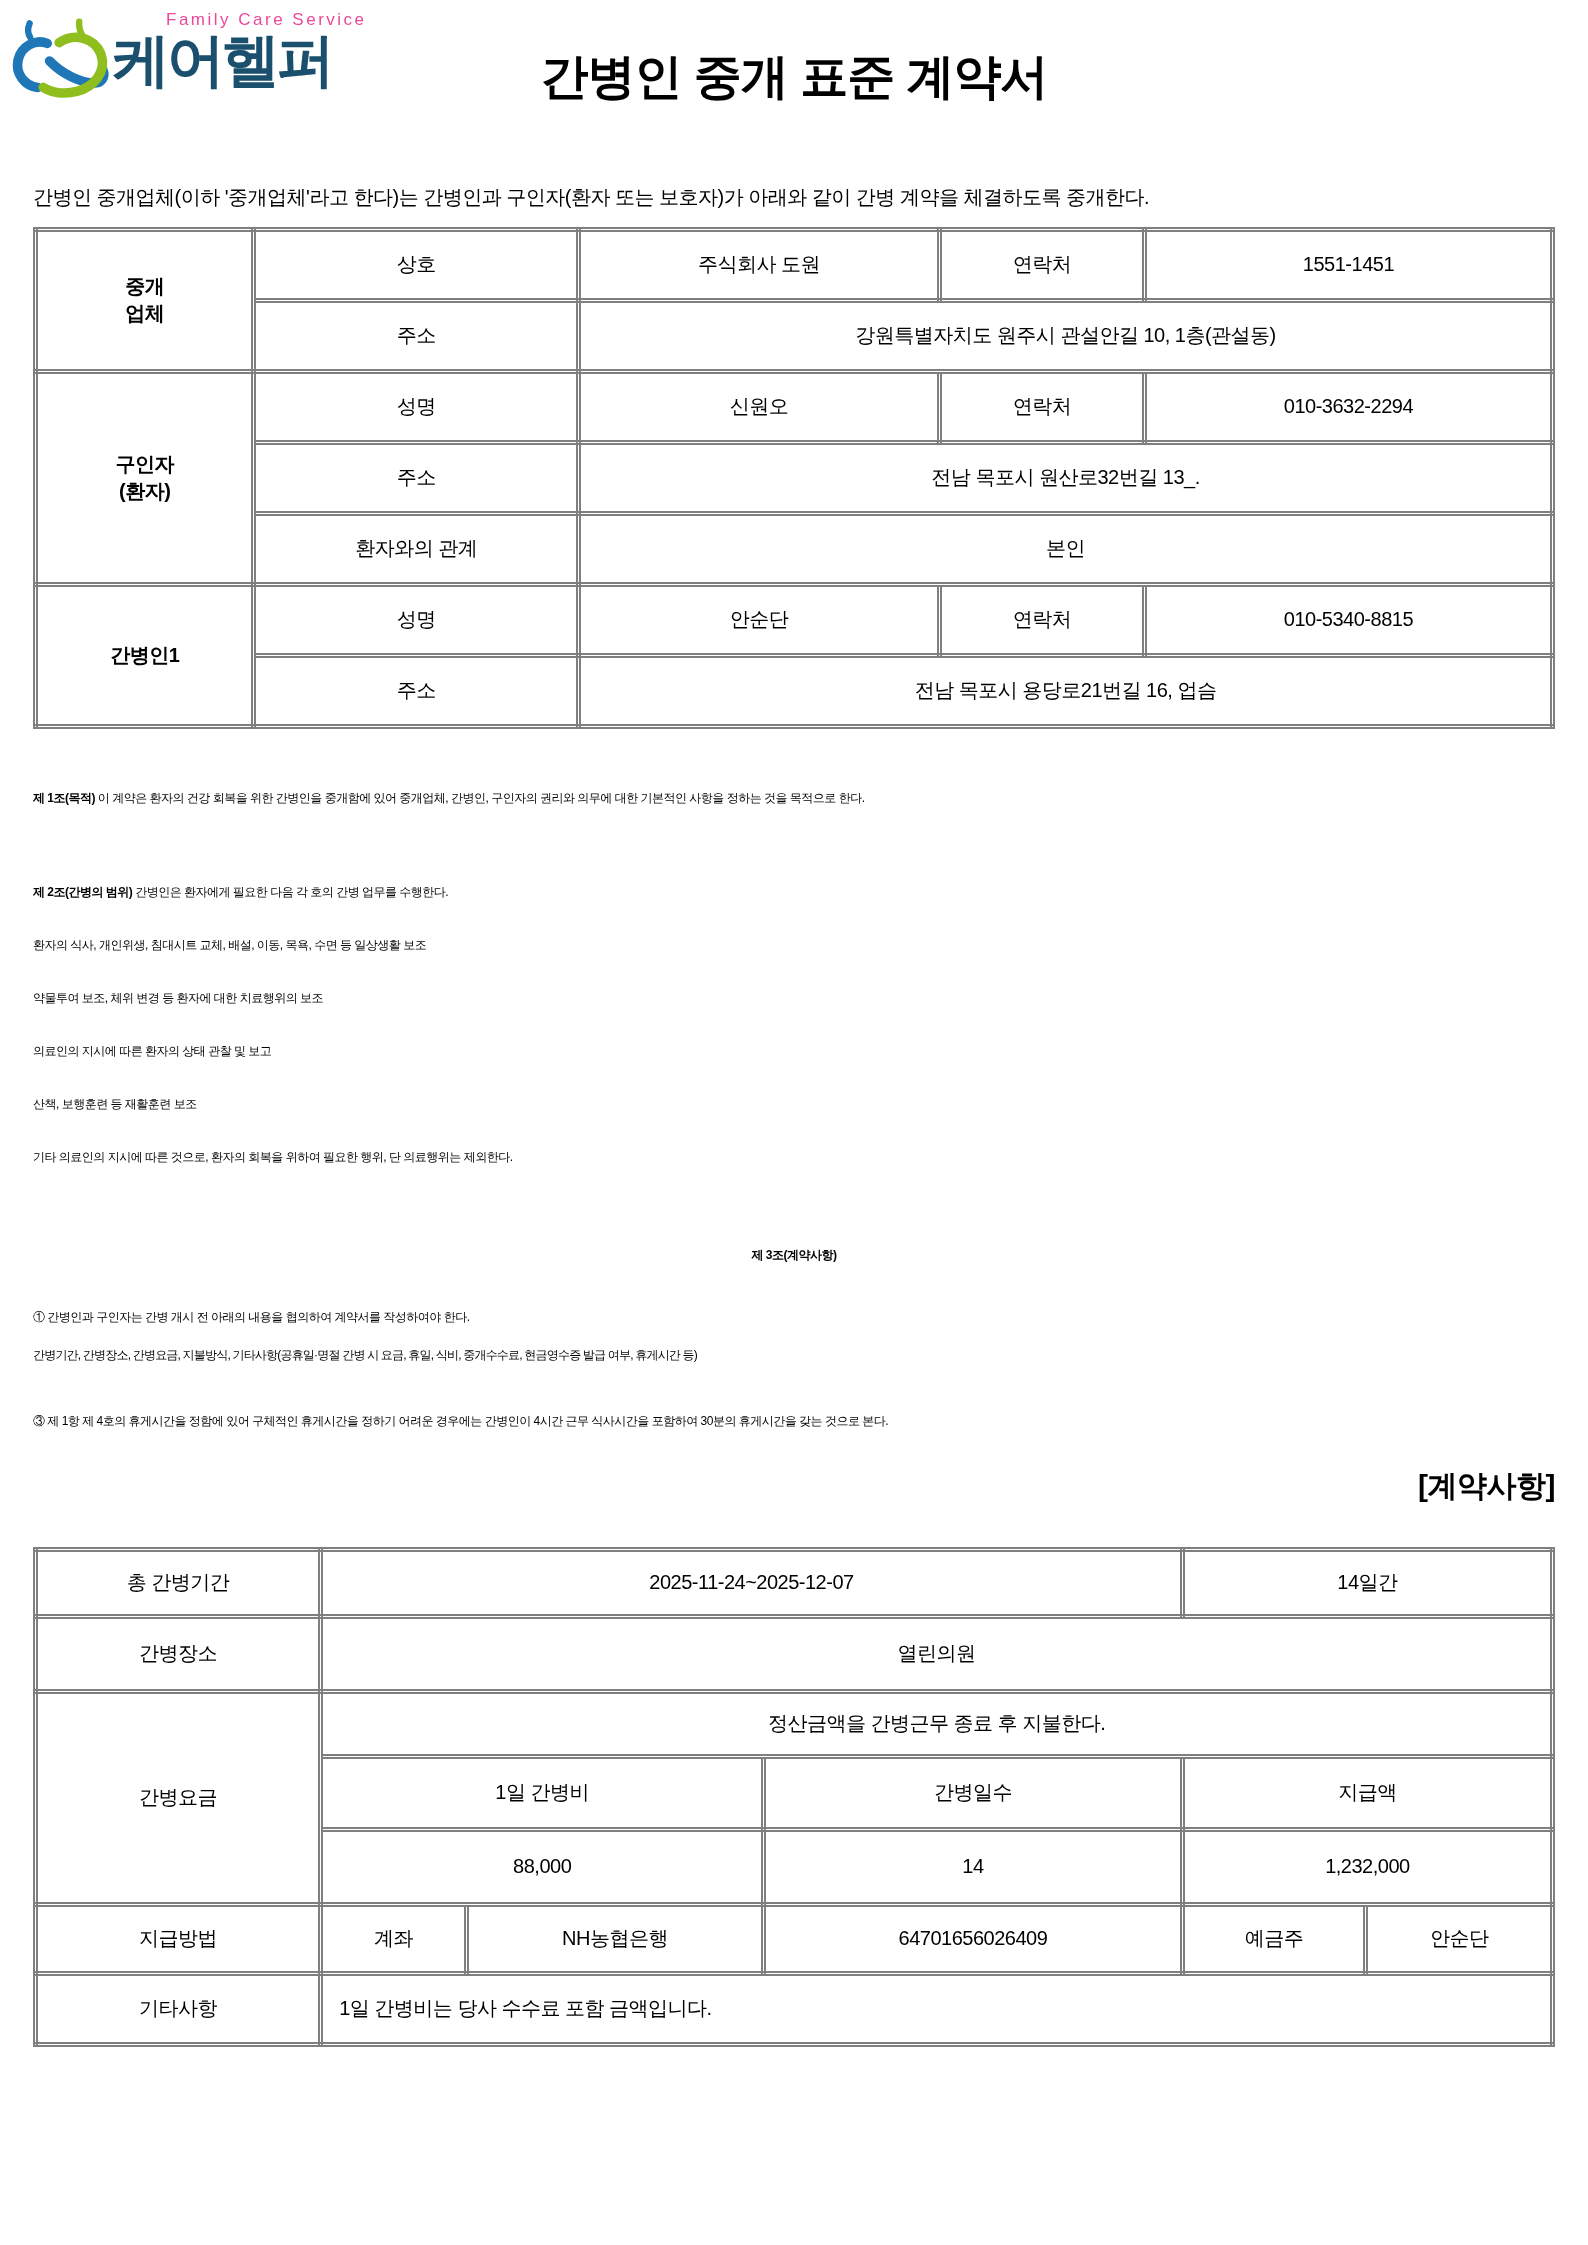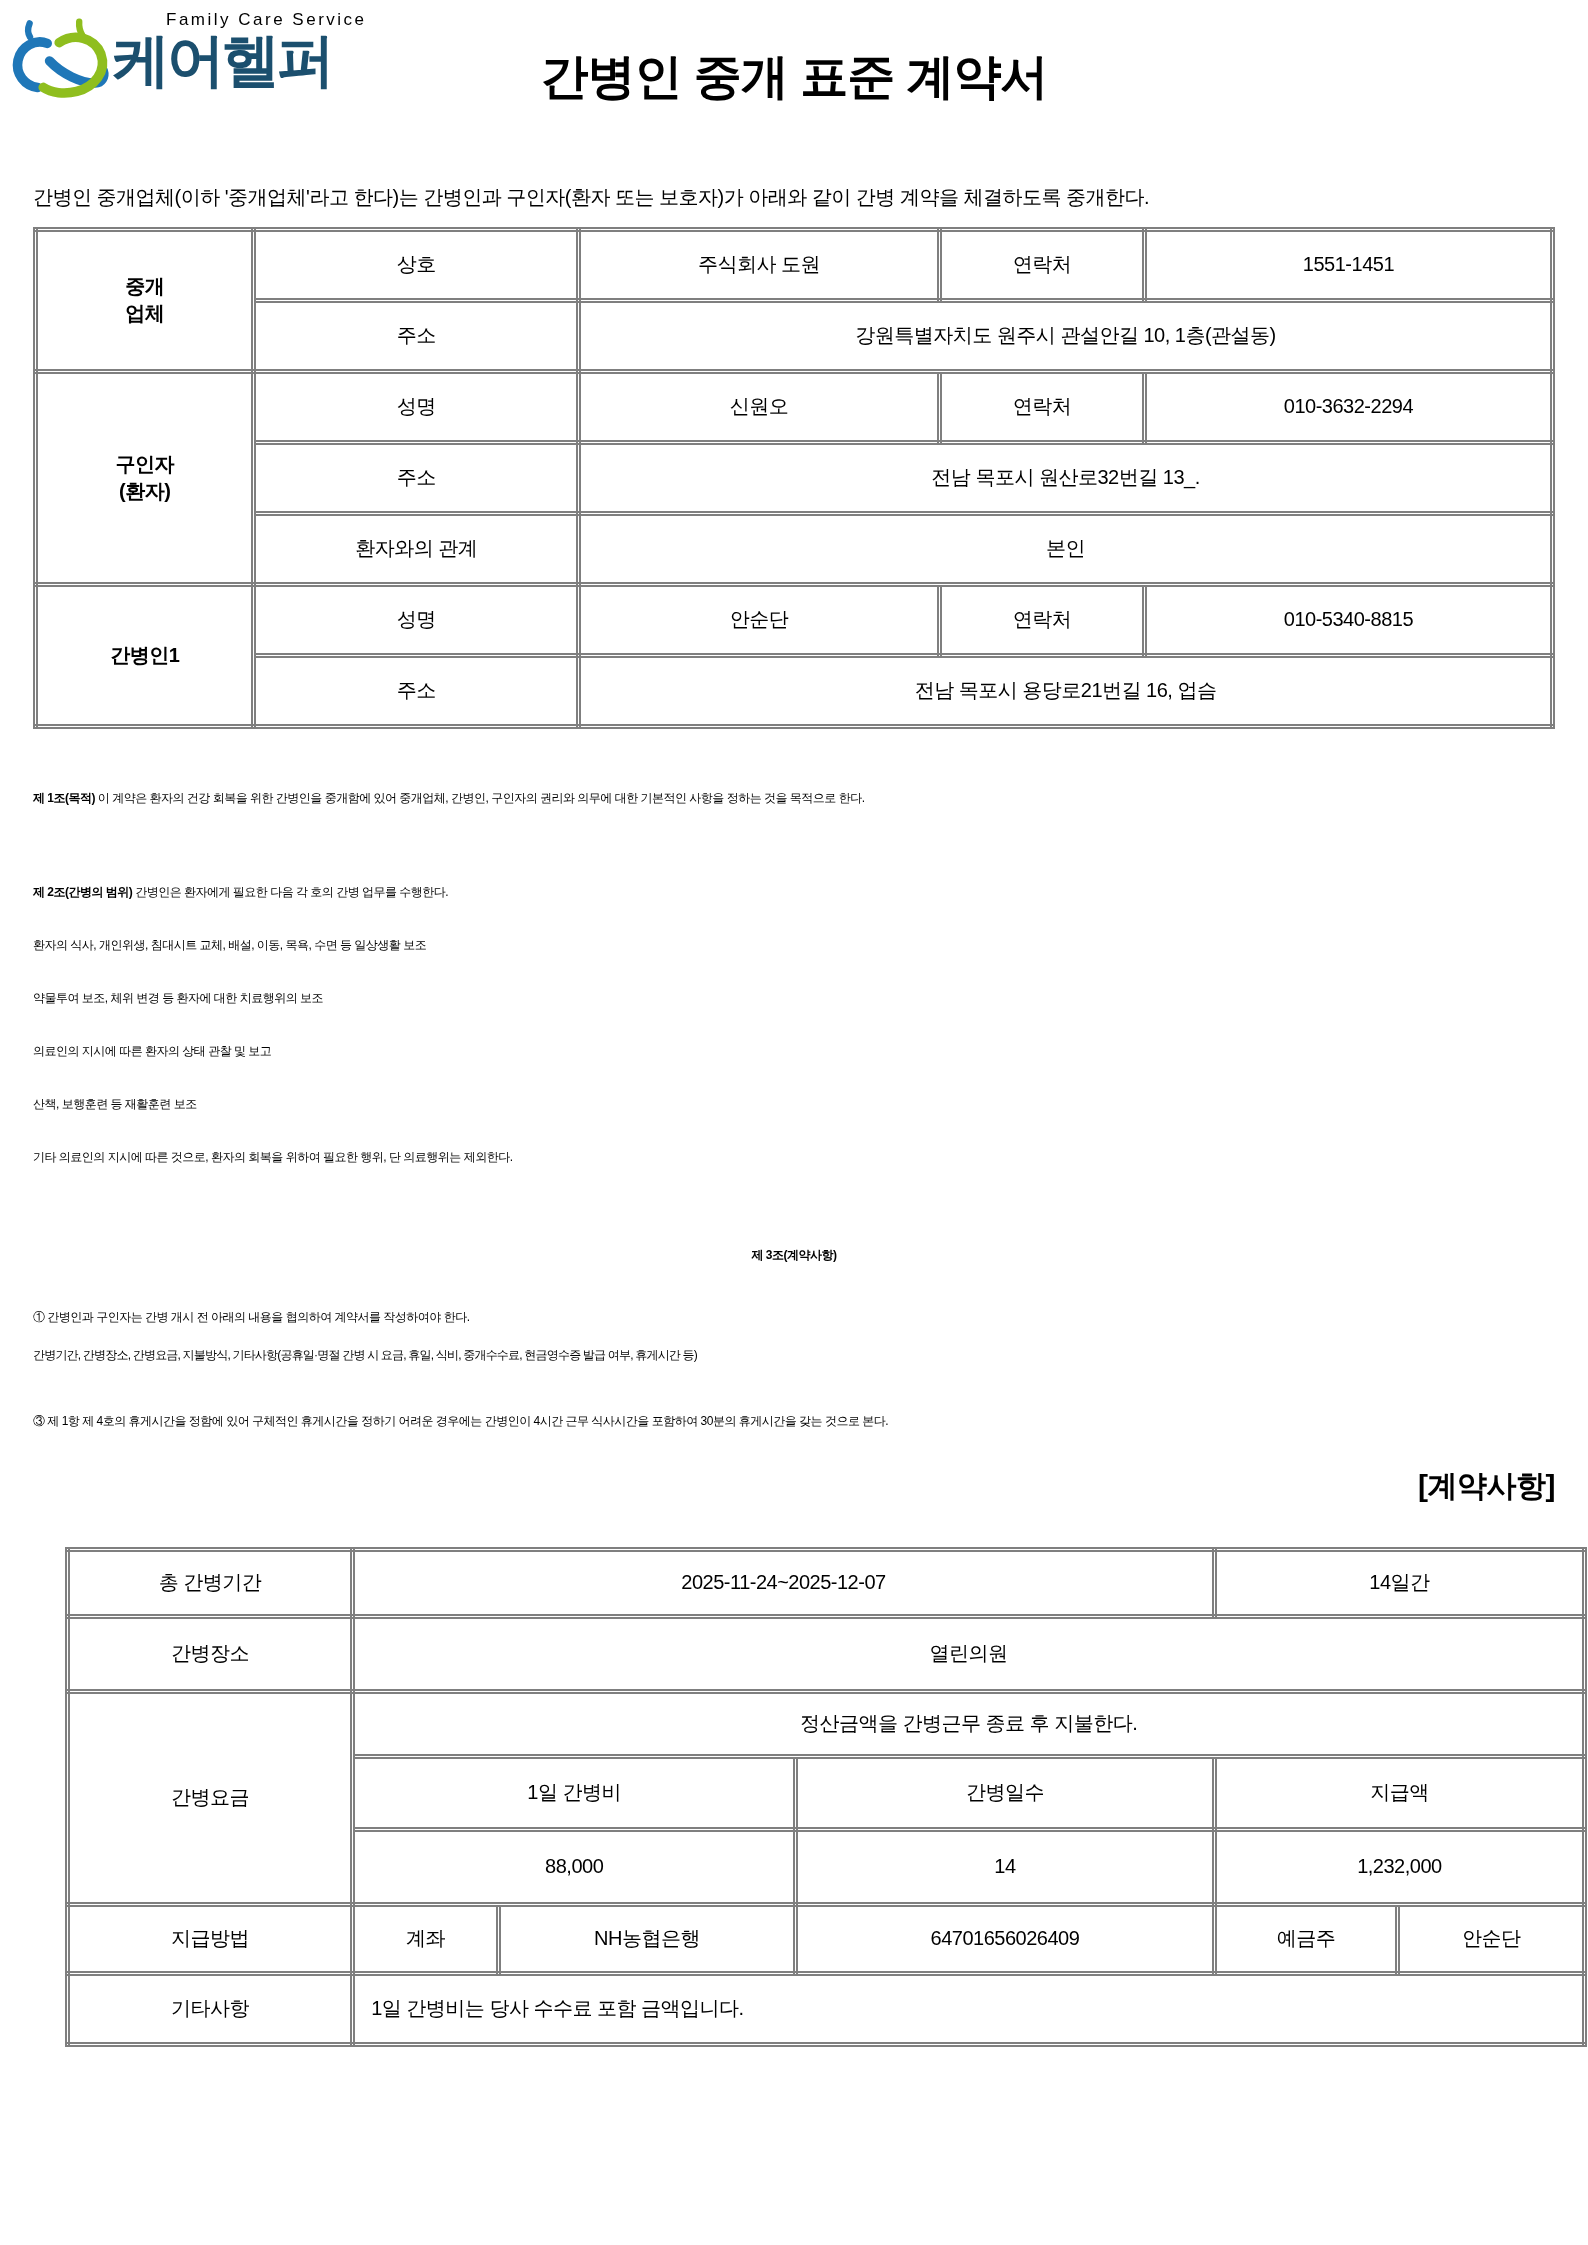--- a/index.html
+++ b/index.html
@@ -8,21 +8,21 @@
     background:#ffffff; color:#000;
     font-family:"Liberation Sans", sans-serif;
     overflow:hidden;
   }
   .content { padding:0 33px; }
 
   
   .logo { position:absolute; top:4px; left:8px; display:flex; align-items:flex-start; }
   .logo-mark { width:104px; height:102px; flex:0 0 auto; }
   .logo-textcol { padding-top:6px; }
-  .logo-tagline { font-size:17px; color:#000000; letter-spacing:2.5px; padding-left:54px; }
+  .logo-tagline { font-size:17px; color:#ec4899; letter-spacing:2.5px; padding-left:54px; }
   .logo-brand { font-size:58px; font-weight:800; color:#1b4f6e; letter-spacing:-3px; line-height:1; margin-top:1px; }
 
   
   .doc-title { text-align:center; font-size:48px; font-weight:800; letter-spacing:-1px; padding-top:51px; line-height:1.1; }
 
   .intro { font-size:20px; letter-spacing:-0.5px; margin:80px 0 0 0; }
 
   
   table.tbl { border-collapse:collapse; width:100%; table-layout:fixed; margin-top:16px; }
   table.tbl td {
@@ -44,21 +44,21 @@
   .p-art2 { margin-top:56px !important; }
   .p-item { margin-top:15px !important; }
   .p-art3 { margin-top:60px !important;text-align:center; }
   .p-cl0  { margin-top:24px !important; }
   .p-cl1  { margin-top:0 !important; letter-spacing:-0.8px; }
   .p-cl2  { margin-top:14px !important; }
   .p-cl3  { margin-top:28px !important; }
 
   .contract-title { text-align:right; font-size:30px; font-weight:800; letter-spacing:-0.5px; margin-top:26px; }
 
-  table.contract { margin-top:40px;margin-left:32px; }
+  table.contract { margin-top:40px; }
   table.contract tr.r1 td { height:58px; }
   table.contract tr.r2 td { height:66px; }
   table.contract tr.r3 td { height:56px; }
   table.contract tr.r4 td { height:64px; }
   table.contract tr.r5 td { height:66px; }
   table.contract tr.r6 td { height:60px; }
   table.contract tr.r7 td { height:62px; }
   .etc-cell { text-align:left !important; padding-left:16px !important; }
 </style>
 </head>

